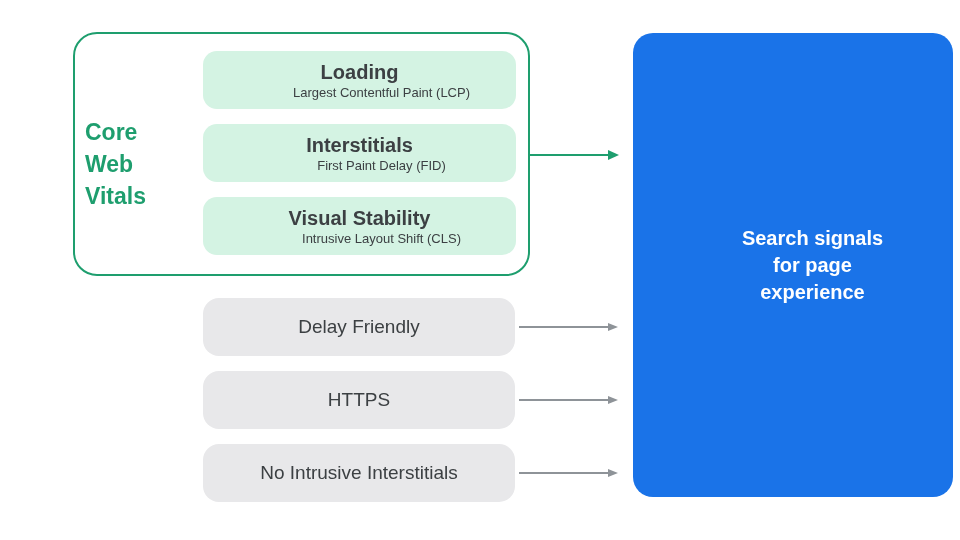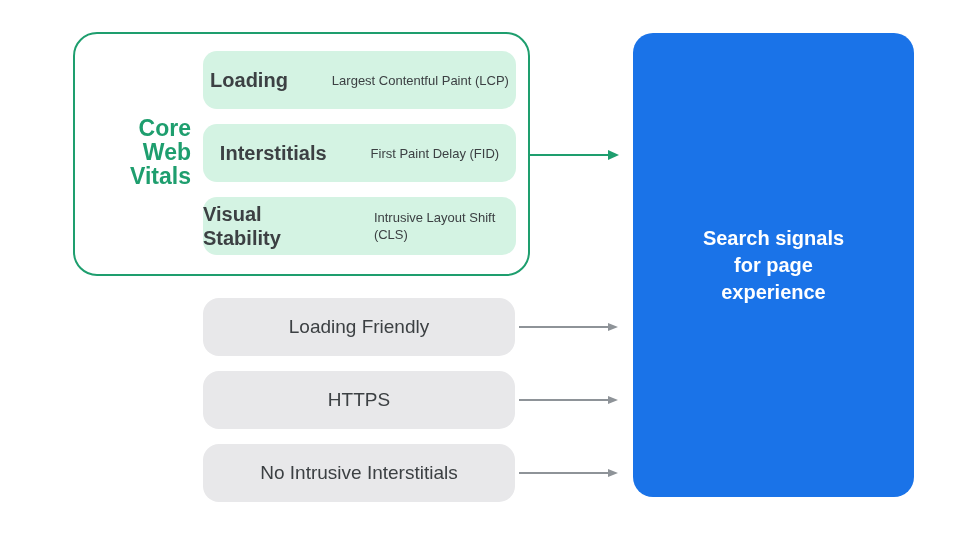--- a/index.html
+++ b/index.html
@@ -17,44 +17,44 @@
     font-family:"Liberation Sans",sans-serif;color:var(--text-dark);
   }
   
   .cwv-group{
     position:absolute;left:73px;top:32px;width:457px;height:244px;
     border:2px solid var(--accent-green);border-radius:24px;background:#fff;
     box-sizing:border-box;
   }
   .cwv-label{
     position:absolute;left:10px;top:82px;width:106px;
-    text-align:right;font-size:23px;font-weight:700;line-height:24px;
+    text-align:left;font-size:23px;font-weight:700;line-height:32px;
     color:var(--accent-green);white-space:pre-line;
   }
   .vital-box{
     position:absolute;left:128px;width:313px;height:58px;
     background:var(--light-green);border-radius:14px;
-    display:flex;align-items:center;justify-content:center;
+    display:flex;flex-direction:column;align-items:center;justify-content:center;
   }
   .vital-0{top:17px}.vital-1{top:90px}.vital-2{top:163px}
   .vital-title{font-size:20px;font-weight:600;line-height:24px;color:var(--text-dark);}
   .vital-subtitle{font-size:13px;font-weight:400;line-height:17px;color:var(--text-dark);margin-left:44px;}
   
   .signal-box{
     position:absolute;left:203px;width:312px;height:58px;
     background:var(--gray-fill);border-radius:16px;
     display:flex;align-items:center;justify-content:center;
     font-size:19px;font-weight:500;color:var(--text-dark);
   }
   .signal-0{top:298px}.signal-1{top:371px}.signal-2{top:444px}
   
   .result-panel{
     position:absolute;left:633px;top:33px;width:281px;height:464px;
     background:var(--panel-blue);border-radius:20px;
-    display:flex;align-items:center;justify-content:center;
+    display:flex;align-items:center;justify-content:center;padding-left:39px;
   }
   .result-label{
     color:var(--text-white);font-size:20px;font-weight:700;line-height:27px;
     text-align:center;white-space:pre-line;
   }
   
   .arrow{position:absolute;display:flex;align-items:center;}
   .arrow-line{flex:1;}
   .arrow-head{width:0;height:0;}
   .arrow.green{left:530px;top:149px;width:89px;height:12px;}
@@ -96,21 +96,21 @@
       <div class="vital-subtitle">Intrusive Layout Shift (CLS)</div>
     </div>
   </div>
 
   <div class="arrow green">
     <div class="arrow-line"></div>
     <div class="arrow-head"></div>
   </div>
 
   <div class="signal-box signal-0">
-    <span>Loading Friendly</span>
+    <span>Delay Friendly</span>
   </div>
   <div class="signal-box signal-1">
     <span>HTTPS</span>
   </div>
   <div class="signal-box signal-2">
     <span>No Intrusive Interstitials</span>
   </div>
 
   <div class="arrow gray a0">
     <div class="arrow-line"></div>

